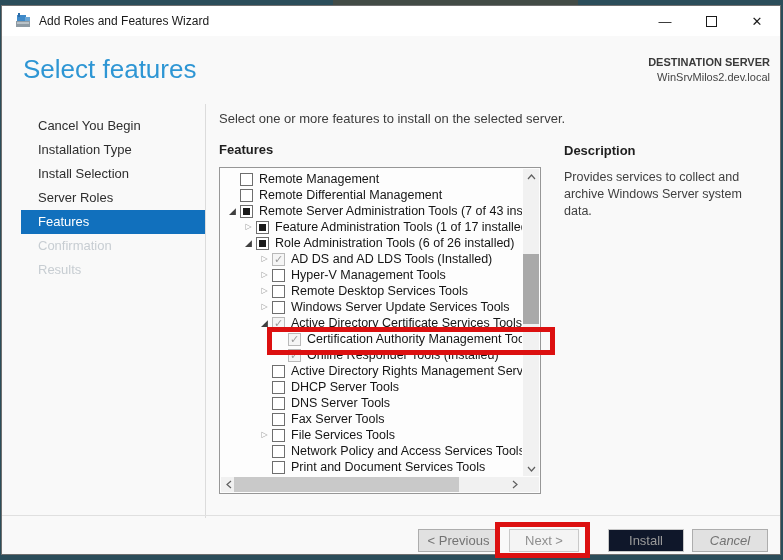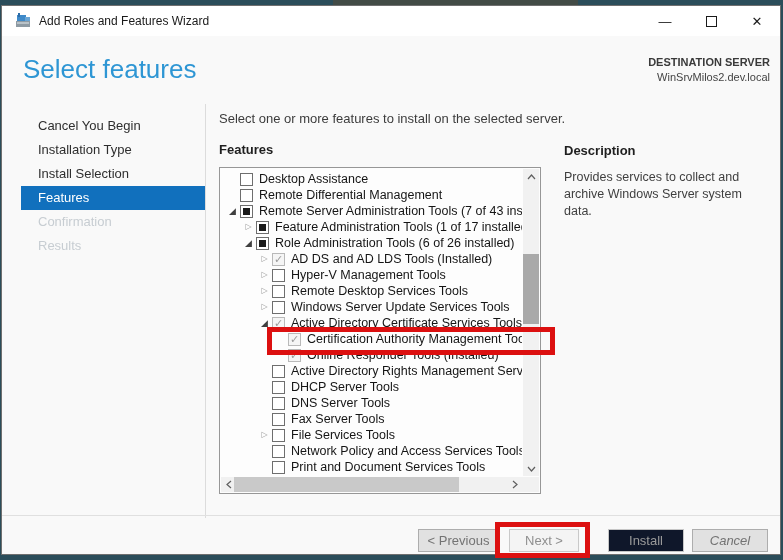--- a/index.html
+++ b/index.html
@@ -114,34 +114,35 @@
     <div class="dest">
       <div class="dest-label">DESTINATION SERVER</div>
       <div class="dest-server">WinSrvMilos2.dev.local</div>
     </div>
 
     <div class="vsep"></div>
     <div class="nav" id="nav">
         <div class="nav-item">Cancel You Begin</div>
         <div class="nav-item">Installation Type</div>
         <div class="nav-item">Install Selection</div>
+        <div class="nav-item">Server Roles</div>
         <div class="nav-item selected">Features</div>
         <div class="nav-item disabled">Confirmation</div>
         <div class="nav-item disabled">Results</div>
       </div>
 
     <div class="instruction">Select one or more features to install on the selected server.</div>
     <div class="features-label">Features</div>
 
     <div class="tree-box">
       <div class="tree-rows" id="tree">
           <div class="tree-row" style="padding-left: 4px;">
             <span class="exp"></span>
             <span class="cb cb-unchecked"></span>
-            <span class="lbl">Desktop Assistance</span>
+            <span class="lbl">Remote Management</span>
           </div>
           <div class="tree-row" style="padding-left: 4px;">
             <span class="exp"></span>
             <span class="cb cb-unchecked"></span>
             <span class="lbl">Remote Differential Management</span>
           </div>
           <div class="tree-row" style="padding-left: 4px;">
             <span class="exp expanded">◢</span>
             <span class="cb cb-partial"></span>
             <span class="lbl">Remote Server Administration Tools (7 of 43 install</span>

